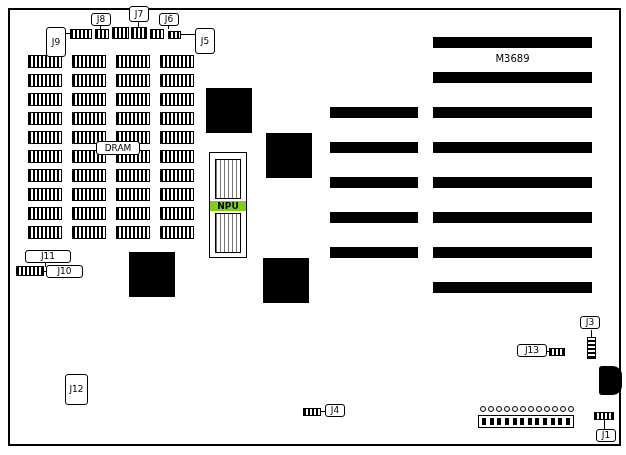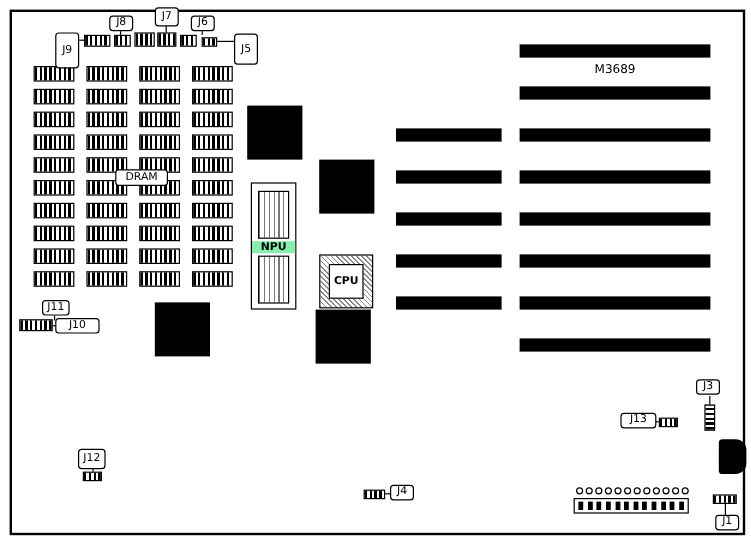--- a/index.html
+++ b/index.html
@@ -43,21 +43,21 @@
     position:absolute; left:209px; top:152px; width:38px; height:106px;
     box-sizing:border-box; border:1px solid #000; background:#fff;
   }
   .npu-ic {
     position:absolute; left:5px; width:26px; height:40px; box-sizing:border-box;
     border:1px solid #000;
     background:repeating-linear-gradient(90deg,#777 0 1px,#fff 1px 4px);
   }
   .npu-label {
     position:absolute; left:0; right:0; top:48px; text-align:center;
-    font-size:9px; font-weight:bold; background:#86efac;
+    font-size:9px; font-weight:bold; background:#84cc16;
   }
   
   .cpu {
     position:absolute; left:266px; top:212px; width:45px; height:45px;
     box-sizing:border-box; border:1px solid #000;
     background:repeating-linear-gradient(45deg,#888 0 1px,#fff 1px 3px);
   }
   .cpu-die {
     position:absolute; left:7px; top:7px; width:29px; height:29px; box-sizing:border-box;
     border:1px solid #000; background:#fff; display:flex; align-items:center;
@@ -142,23 +142,20 @@
   <div class="qfp" style="left:266px;top:133px;width:46px;height:45px"></div>
   <div class="qfp" style="left:129px;top:252px;width:46px;height:45px"></div>
   <div class="qfp" style="left:263px;top:258px;width:46px;height:45px"></div>
 
   <div class="npu">
     <div class="npu-ic" style="top:6px"></div>
     <div class="npu-label">NPU</div>
     <div class="npu-ic" style="top:60px"></div>
   </div>
 
-  <div class="cpu">
-    <div class="cpu-die">CPU</div>
-  </div>
 
   <div class="slots-long">
       <div class="slot-long"></div>
       <div class="slot-long"></div>
       <div class="slot-long"></div>
       <div class="slot-long"></div>
       <div class="slot-long"></div>
       <div class="slot-long"></div>
       <div class="slot-long"></div>
       <div class="slot-long"></div>
@@ -228,21 +225,21 @@
   <div class="wire" style="left:321px;top:411px;width:4px;height:1px"></div>
   <div class="wire" style="left:544px;top:351px;width:5px;height:1px"></div>
   <div class="wire" style="left:591px;top:330px;width:1px;height:7px"></div>
   <div class="wire" style="left:604px;top:420px;width:1px;height:9px"></div>
 
   <div class="callout" style="left:46px;top:27px;width:20px;height:30px">J9</div>
   <div class="callout" style="left:91px;top:13px;width:20px;height:13px">J8</div>
   <div class="callout" style="left:129px;top:6px;width:20px;height:16px">J7</div>
   <div class="callout" style="left:159px;top:13px;width:20px;height:13px">J6</div>
   <div class="callout" style="left:195px;top:28px;width:20px;height:26px">J5</div>
-  <div class="callout" style="left:35px;top:250px;width:23px;height:13px">J11</div>
+  <div class="callout" style="left:25px;top:250px;width:46px;height:13px">J11</div>
   <div class="callout" style="left:46px;top:265px;width:37px;height:13px">J10</div>
-  <div class="callout" style="left:65px;top:374px;width:23px;height:17px">J12</div>
+  <div class="callout" style="left:65px;top:374px;width:23px;height:31px">J12</div>
   <div class="callout" style="left:325px;top:404px;width:20px;height:13px">J4</div>
   <div class="callout" style="left:517px;top:344px;width:30px;height:13px">J13</div>
   <div class="callout" style="left:580px;top:316px;width:20px;height:13px">J3</div>
   <div class="callout" style="left:596px;top:429px;width:20px;height:13px">J1</div>
 
 </div>
 
 </body></html>

